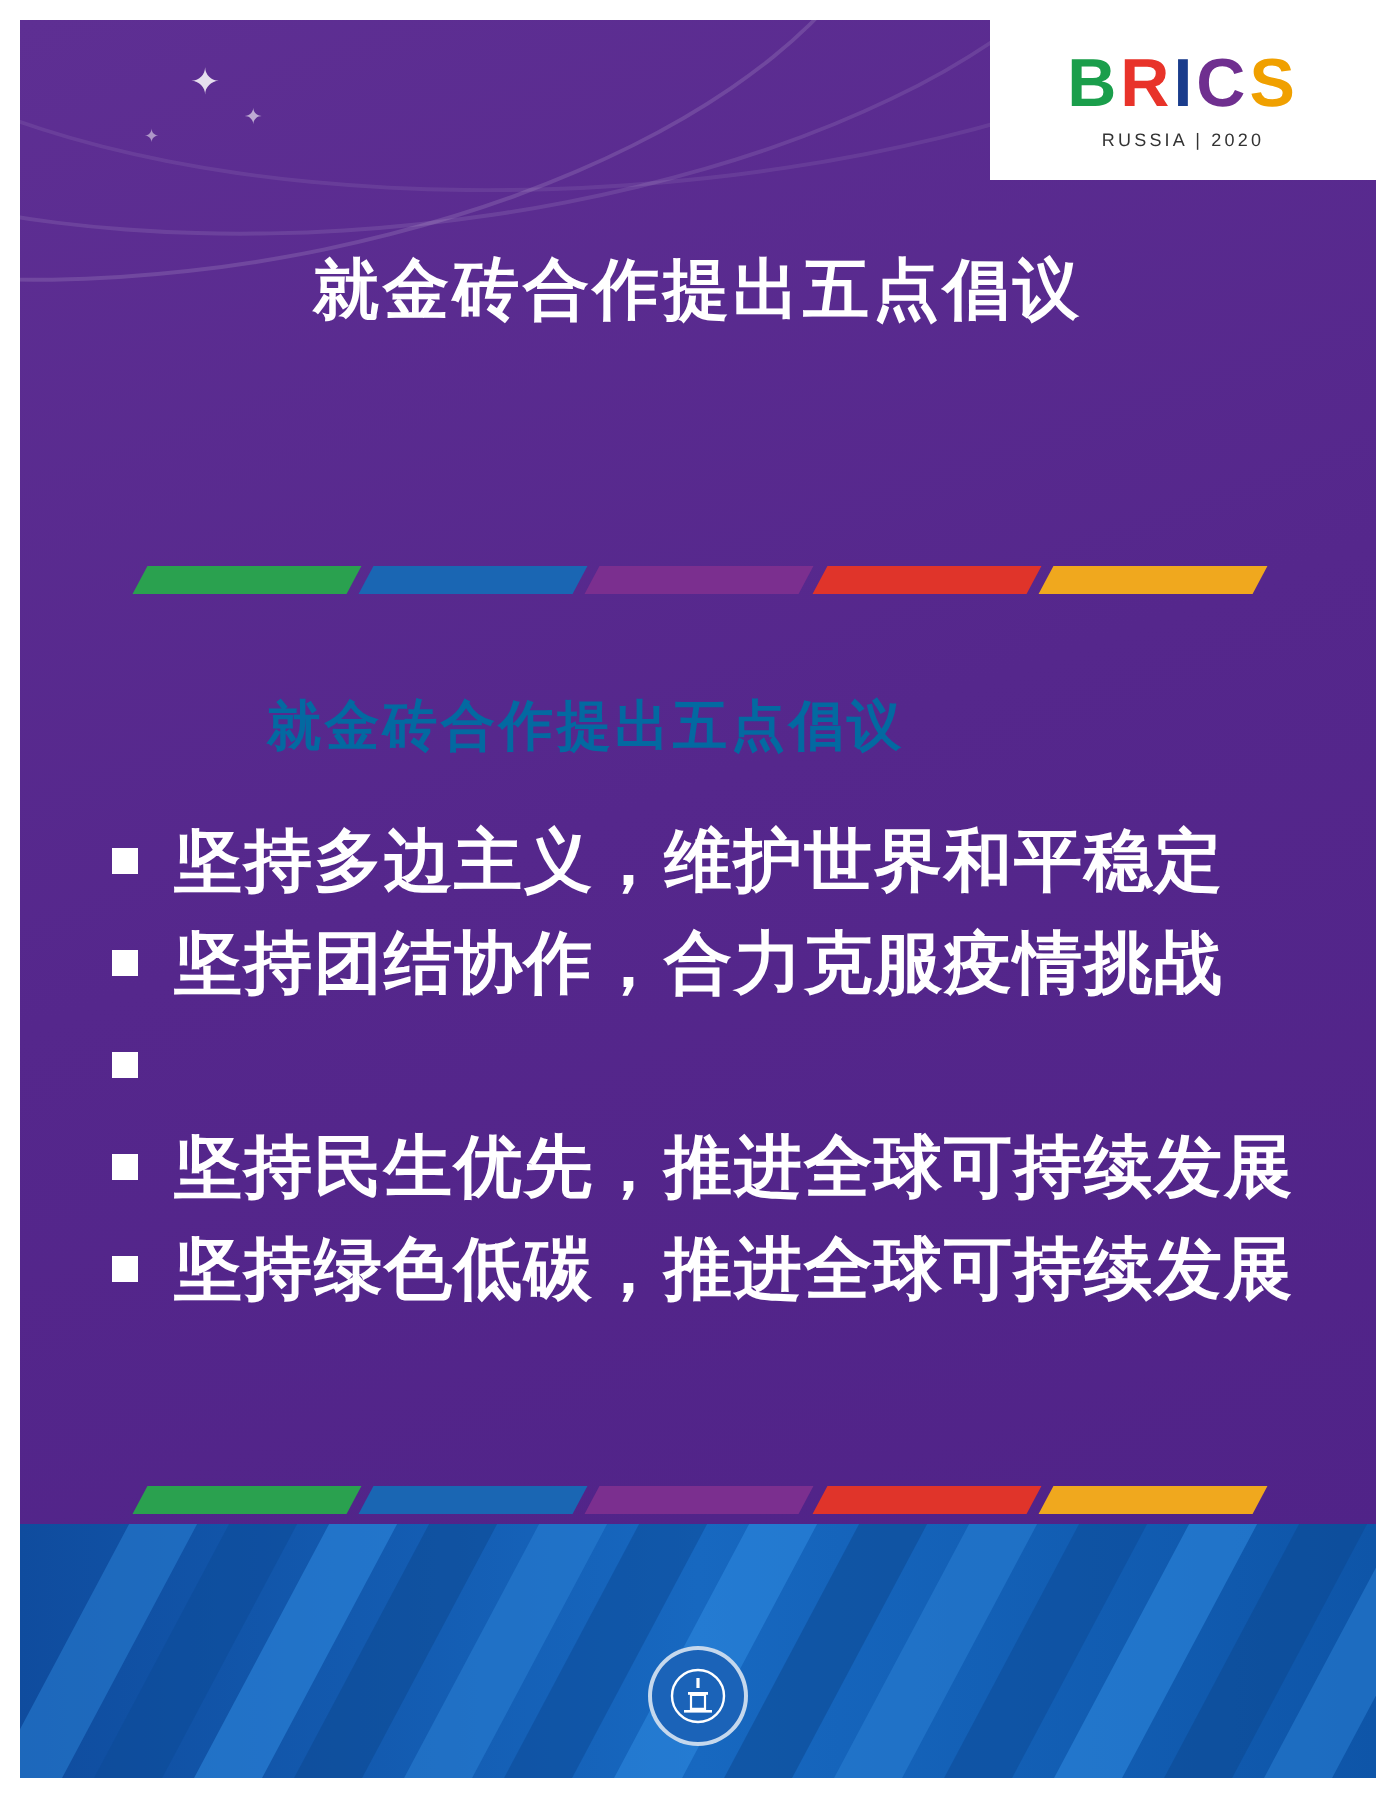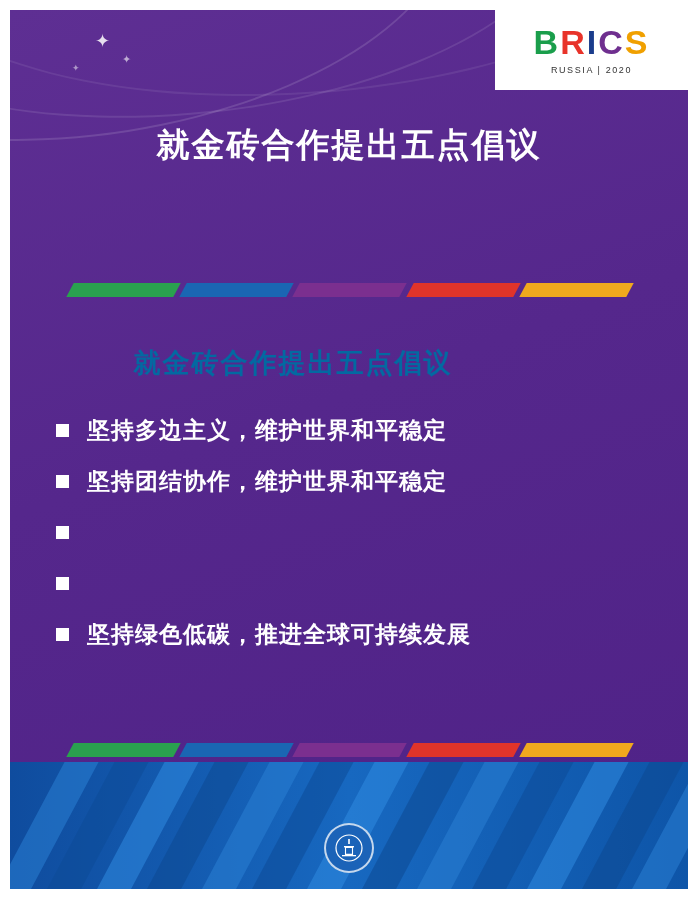--- a/index.html
+++ b/index.html
@@ -133,21 +133,21 @@
   .bullet-mark {
     width: 13px;
     height: 13px;
     background: #ffffff;
     margin-right: 18px;
     flex: 0 0 auto;
   }
   .bullet-text {
     font-family: "DejaVu Serif", serif;
     font-weight: bold;
-    font-size: 23px;
+    font-size: 34px;
     letter-spacing: 1px;
     white-space: nowrap;
   }
 
   
   .bottom-panel {
     position: absolute;
     left: 10px;
     top: 762px;
     width: 678px;
@@ -223,27 +223,28 @@
 
   <div class="subtitle">就金砖合作提出五点倡议</div>
 
   <div class="bullets">
     <div class="bullet-item">
       <span class="bullet-mark"></span>
       <span class="bullet-text">坚持多边主义，维护世界和平稳定</span>
     </div>
     <div class="bullet-item">
       <span class="bullet-mark"></span>
-      <span class="bullet-text">坚持团结协作，维护世界和平稳定</span>
-    </div>
-    <div class="bullet-item">
-      <span class="bullet-mark"></span>
-    </div>
-    <div class="bullet-item">
-      <span class="bullet-mark"></span>
+      <span class="bullet-text">坚持团结协作，合力克服疫情挑战</span>
+    </div>
+    <div class="bullet-item">
+      <span class="bullet-mark"></span>
+    </div>
+    <div class="bullet-item">
+      <span class="bullet-mark"></span>
+      <span class="bullet-text">坚持民生优先，推进全球可持续发展</span>
     </div>
     <div class="bullet-item">
       <span class="bullet-mark"></span>
       <span class="bullet-text">坚持绿色低碳，推进全球可持续发展</span>
     </div>
   </div>
 
   <div class="stripe-row bottom">
     <div class="stripe" style="flex:1; background:#2aa14f;"></div>
     <div class="stripe" style="flex:1; background:#1a66b3;"></div>

